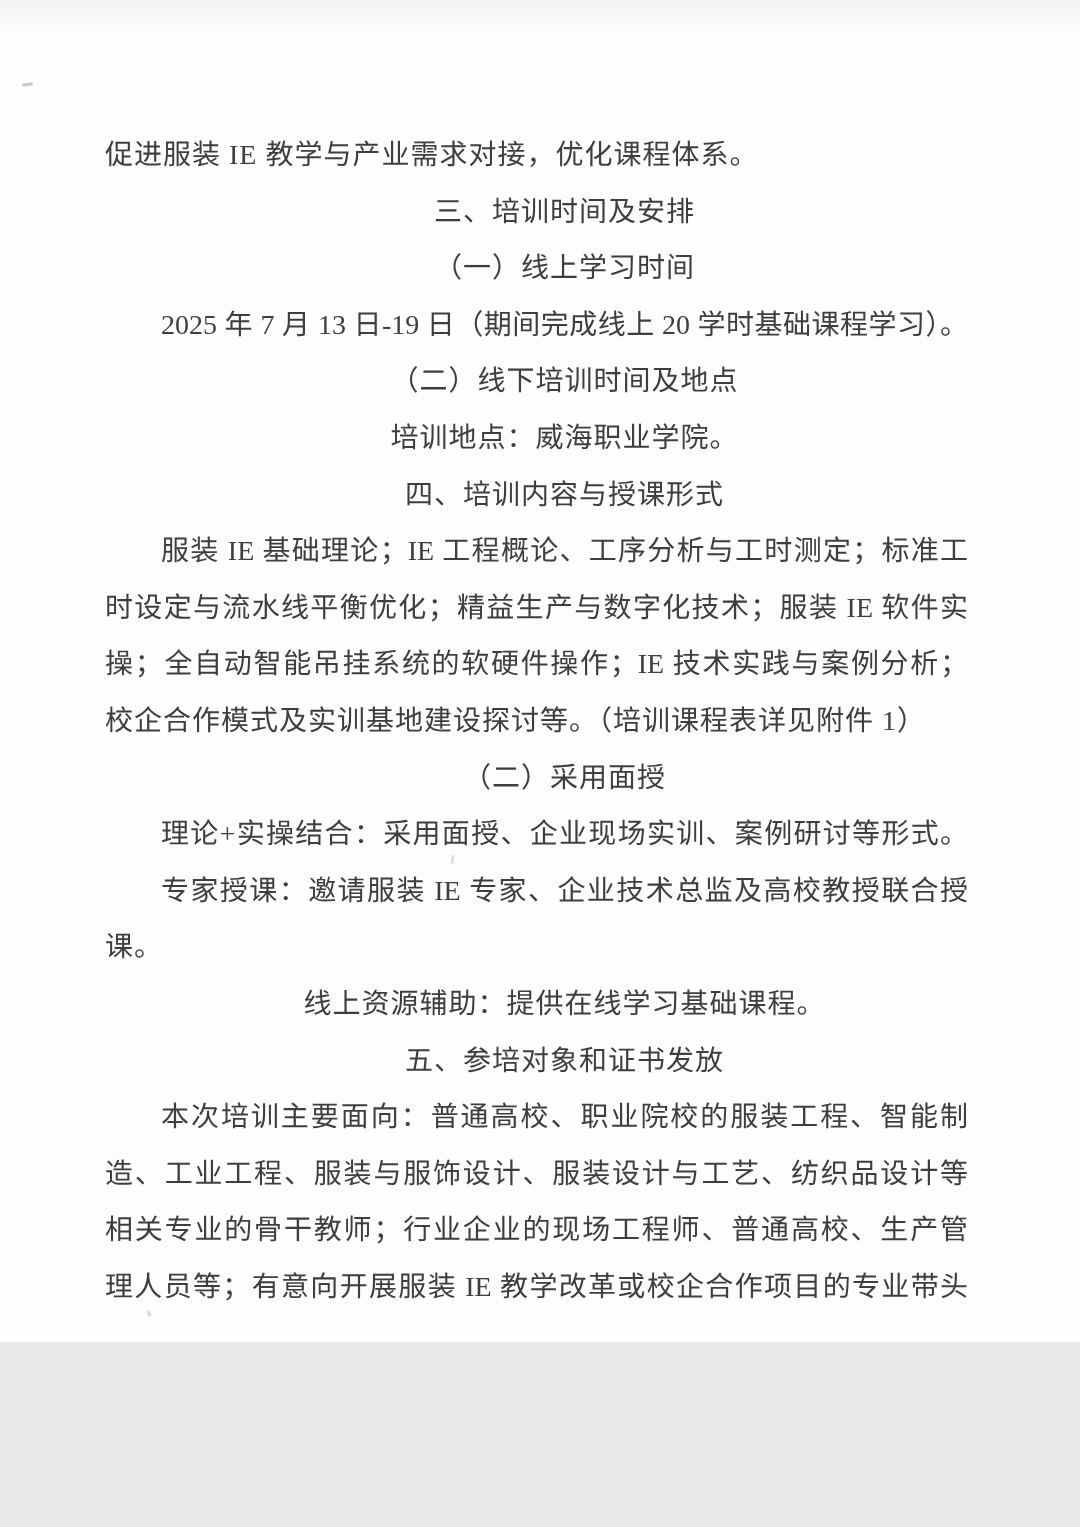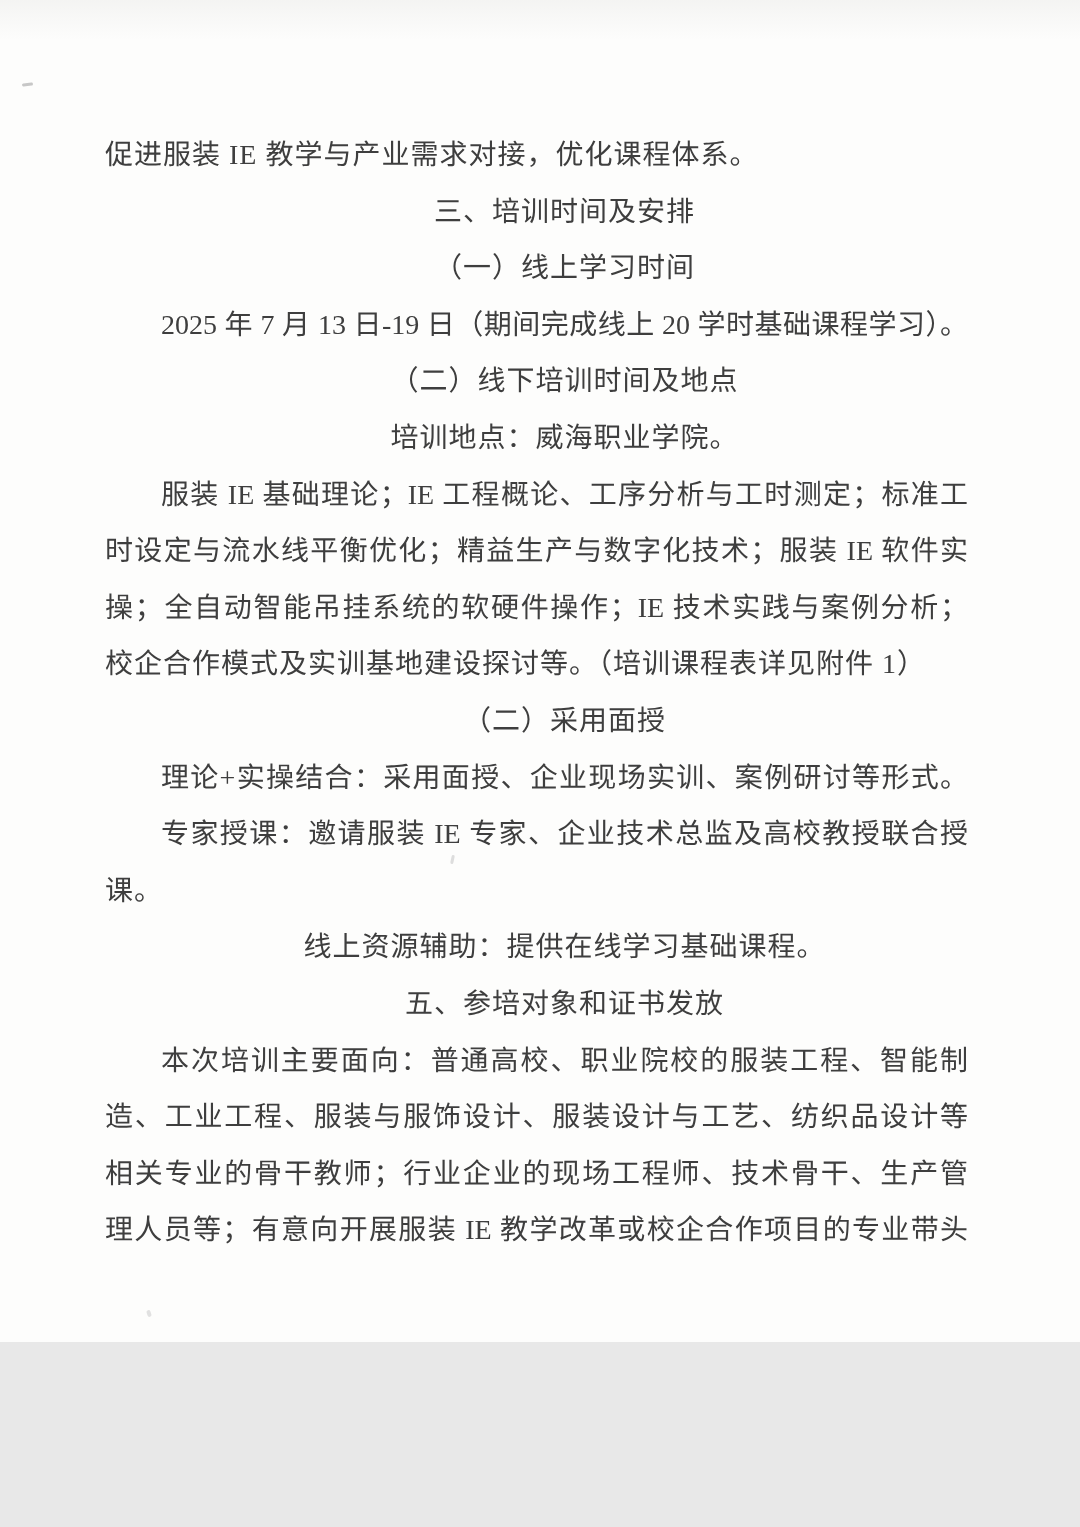--- a/index.html
+++ b/index.html
@@ -103,33 +103,34 @@
   <div class="speck speck-tick"></div>
   <div class="speck speck-mark"></div>
 
   <div class="doc-body">
       <div class="line">促进服装 IE 教学与产业需求对接，优化课程体系。</div>
       <div class="line indent">三、培训时间及安排</div>
       <div class="line indent">（一）线上学习时间</div>
       <div class="line indent justify">2025 年 7 月 13 日-19 日（期间完成线上 20 学时基础课程学习）。</div>
       <div class="line indent">（二）线下培训时间及地点</div>
       <div class="line indent">培训地点：威海职业学院。</div>
+      <div class="line indent">四、培训内容与授课形式</div>
       <div class="line indent justify">服装 IE 基础理论；IE 工程概论、工序分析与工时测定；标准工</div>
       <div class="line justify">时设定与流水线平衡优化；精益生产与数字化技术；服装 IE 软件实</div>
       <div class="line justify">操；全自动智能吊挂系统的软硬件操作；IE 技术实践与案例分析；</div>
       <div class="line">校企合作模式及实训基地建设探讨等。（培训课程表详见附件 1）</div>
       <div class="line indent">（二）采用面授</div>
       <div class="line indent justify">理论+实操结合：采用面授、企业现场实训、案例研讨等形式。</div>
       <div class="line indent justify">专家授课：邀请服装 IE 专家、企业技术总监及高校教授联合授</div>
       <div class="line">课。</div>
       <div class="line indent">线上资源辅助：提供在线学习基础课程。</div>
       <div class="line indent">五、参培对象和证书发放</div>
       <div class="line indent justify">本次培训主要面向：普通高校、职业院校的服装工程、智能制</div>
       <div class="line justify">造、工业工程、服装与服饰设计、服装设计与工艺、纺织品设计等</div>
-      <div class="line justify">相关专业的骨干教师；行业企业的现场工程师、技术骨干、生产管</div>
+      <div class="line justify">相关专业的骨干教师；行业企业的现场工程师、普通高校、生产管</div>
       <div class="line justify">理人员等；有意向开展服装 IE 教学改革或校企合作项目的专业带头</div>
     </div>
 
   <div class="footer">
     <span class="page-number">2/4</span>
   </div>
 
 </div>
 
 </body></html>

